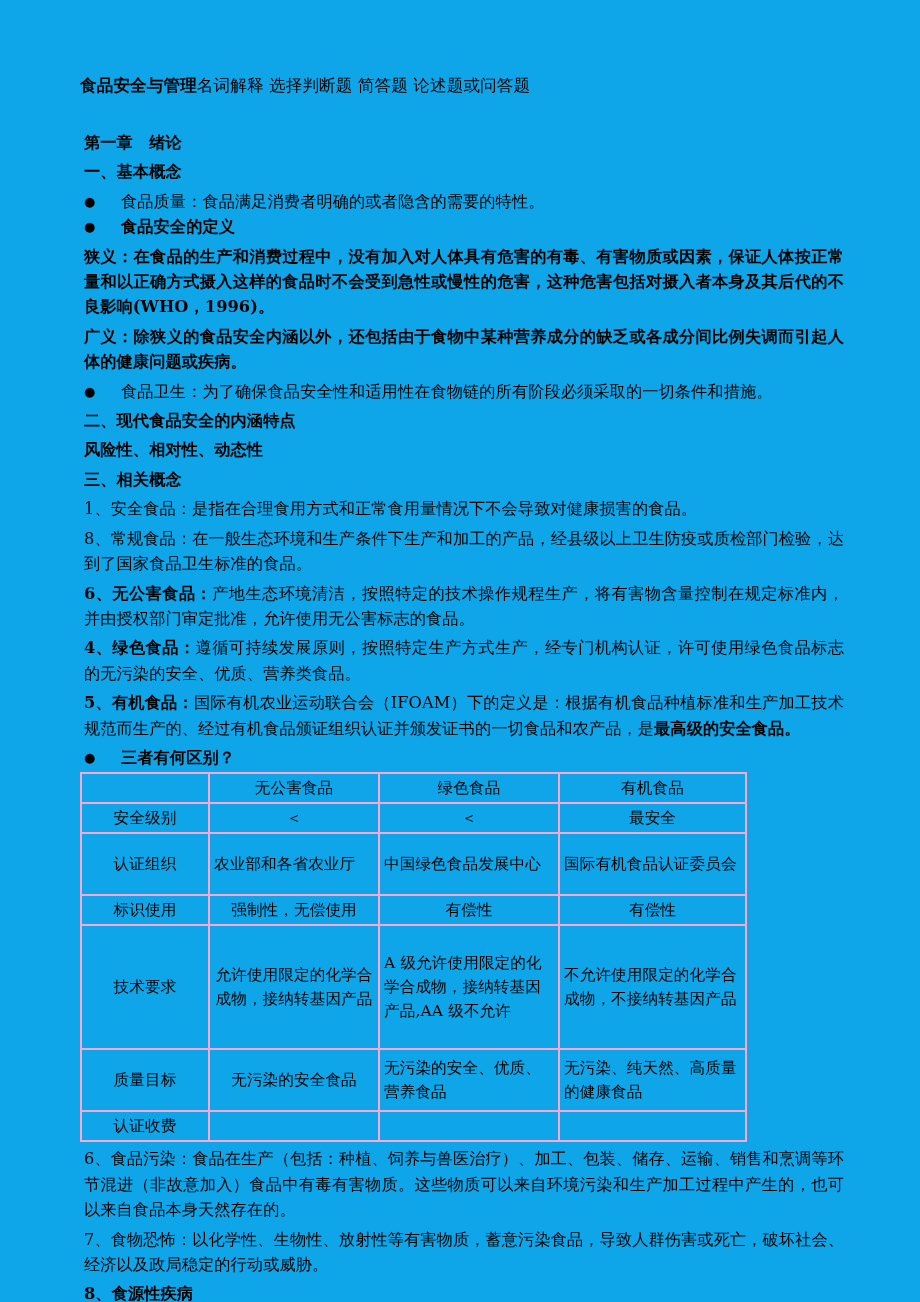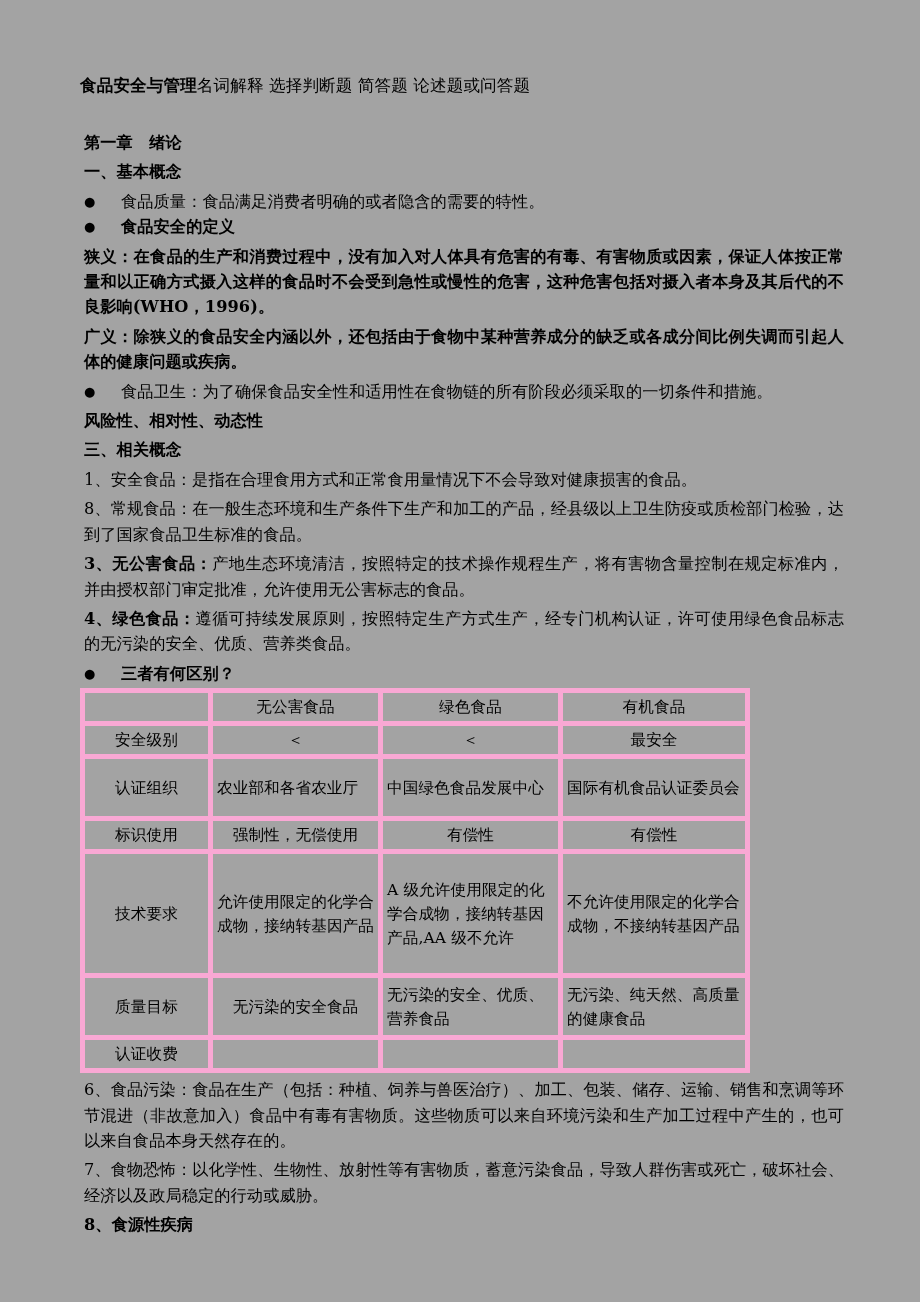--- a/index.html
+++ b/index.html
@@ -9,21 +9,21 @@
   }
   body {
     font-family: "DejaVu Serif", "Liberation Serif", serif;
     color: #000000;
   }
   #page {
     position: relative;
     width: 920px;
     height: 1302px;
     margin: 0 auto;
-    background: #a3a3a3;
+    background: #0ea5e9;
     overflow: hidden;
     box-sizing: border-box;
     padding: 72px 70px 0 80px;
   }
   .doc {
     width: 768px;
     font-size: 16.2px;
     line-height: 25.4px;
     letter-spacing: 0.1px;
   }
@@ -59,21 +59,21 @@
   
   table.cmp {
     border-collapse: collapse;
     width: 665px;
     margin: 2px 0 1px 0;
     table-layout: fixed;
     font-size: 15.6px;
     line-height: 24px;
   }
   table.cmp td {
-    border: 5px solid #f9a8d4;
+    border: 2px solid #f9a8d4;
     padding: 2px 4px 2px 4px;
     vertical-align: middle;
     word-break: break-all;
   }
   .col-label { width: 128px; }
   .col-a { width: 170px; }
   .col-b { width: 180px; }
   .col-c { width: 187px; }
   td.ctr { text-align: center; }
   td.lft { text-align: left; }
@@ -106,33 +106,35 @@
     <div class="line bullet-line"><span class="bullet-dot">●</span><span class="btext">食品质量：食品满足消费者明确的或者隐含的需要的特性。</span></div>
 
     <div class="line bullet-line"><span class="bullet-dot">●</span><span class="btext b">食品安全的定义</span></div>
 
     <div class="line para b">狭义：在食品的生产和消费过程中，没有加入对人体具有危害的有毒、有害物质或因素，保证人体按正常量和以正确方式摄入这样的食品时不会受到急性或慢性的危害，这种危害包括对摄入者本身及其后代的不良影响(WHO，1996)。</div>
 
     <div class="line para b">广义：除狭义的食品安全内涵以外，还包括由于食物中某种营养成分的缺乏或各成分间比例失调而引起人体的健康问题或疾病。</div>
 
     <div class="line bullet-line"><span class="bullet-dot">●</span><span class="btext">食品卫生：为了确保食品安全性和适用性在食物链的所有阶段必须采取的一切条件和措施。</span></div>
 
+    <div class="line para b">二、现代食品安全的内涵特点</div>
 
     <div class="line para b">风险性、相对性、动态性</div>
 
     <div class="line para b">三、相关概念</div>
 
     <div class="line para">1、安全食品：是指在合理食用方式和正常食用量情况下不会导致对健康损害的食品。</div>
 
     <div class="line para">8、常规食品：在一般生态环境和生产条件下生产和加工的产品，经县级以上卫生防疫或质检部门检验，达到了国家食品卫生标准的食品。</div>
 
-    <div class="line para"><span class="b">3、无公害食品：</span><span>产地生态环境清洁，按照特定的技术操作规程生产，将有害物含量控制在规定标准内，并由授权部门审定批准，允许使用无公害标志的食品。</span></div>
+    <div class="line para"><span class="b">6、无公害食品：</span><span>产地生态环境清洁，按照特定的技术操作规程生产，将有害物含量控制在规定标准内，并由授权部门审定批准，允许使用无公害标志的食品。</span></div>
 
     <div class="line para"><span class="b">4、绿色食品：</span><span>遵循可持续发展原则，按照特定生产方式生产，经专门机构认证，许可使用绿色食品标志的无污染的安全、优质、营养类食品。</span></div>
 
+    <div class="line para"><span class="b">5、有机食品：</span><span>国际有机农业运动联合会（IFOAM）下的定义是：根据有机食品种植标准和生产加工技术规范而生产的、经过有机食品颁证组织认证并颁发证书的一切食品和农产品，是</span><span class="b">最高级的安全食品。</span></div>
 
     <div class="line bullet-line"><span class="bullet-dot">●</span><span class="btext b">三者有何区别？</span></div>
 
     <table class="cmp">
       <colgroup>
         <col class="col-label">
         <col class="col-a">
         <col class="col-b">
         <col class="col-c">
       </colgroup>

